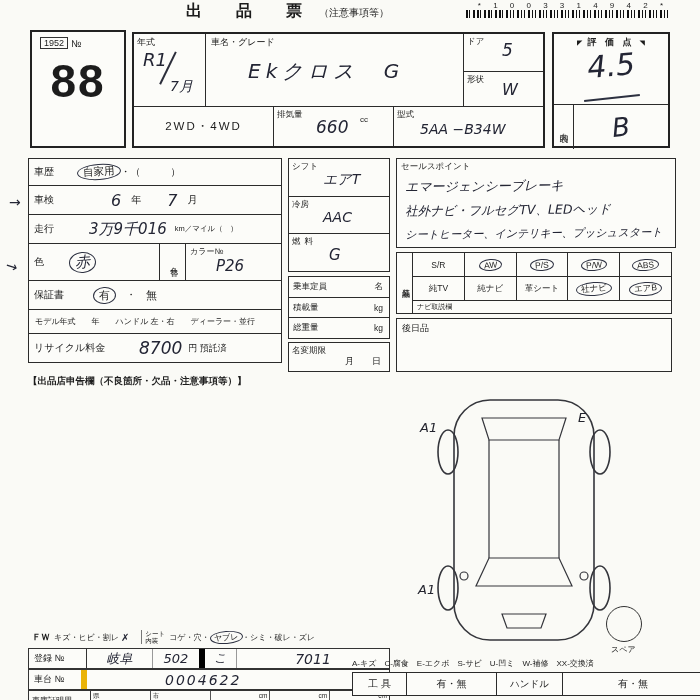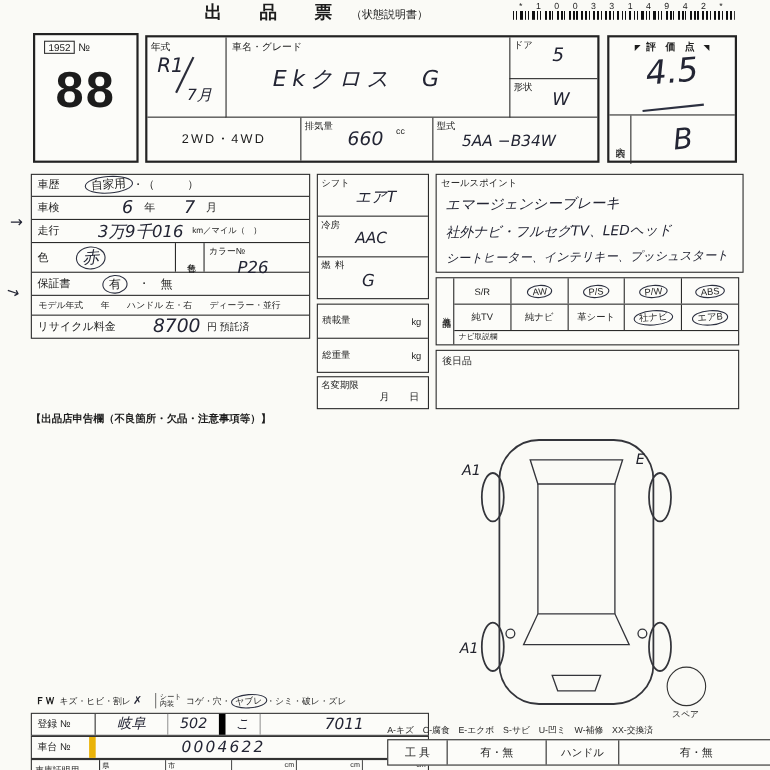--- a/index.html
+++ b/index.html
@@ -22,24 +22,24 @@
   .eqc:last-child{border-right:none}
   .eqc .circled{padding:0 4px;border-width:1.3px}
 </style>
 </head>
 <body>
 
 <div id="sheet">
 
   <div class="abs" style="left:186px;top:1px;display:flex;align-items:baseline;gap:8px">
     <span style="font-size:16px;font-weight:bold;letter-spacing:9px">出　品　票</span>
-    <span style="font-size:10px">（状態説明書）</span>
+    <span style="font-size:10px">（注意事項等）</span>
   </div>
   <div class="abs" style="left:466px;top:1px;width:202px">
-    <div style="font-size:8px;letter-spacing:5px;text-align:center;line-height:9px;white-space:nowrap">* 1 0 0 3 3 1 4 9 4 2 *</div>
+    <div style="font-size:8px;letter-spacing:5px;text-align:right;line-height:9px;white-space:nowrap">* 1 0 0 3 3 1 4 9 4 2 *</div>
     <div class="bars"></div>
   </div>
 
   <div class="abs bx2" style="left:30px;top:30px;width:96px;height:118px">
     <div class="row" style="gap:3px;margin:5px 0 0 8px">
       <span style="font-size:9px;border:1px solid #333;padding:0 3px">1952</span>
       <span style="font-size:10px">№</span>
     </div>
     <div style="font-size:46px;font-weight:bold;text-align:center;line-height:1.4;letter-spacing:2px">88</div>
   </div>
@@ -91,21 +91,21 @@
       <div style="width:20px;height:100%;border-right:1.4px solid #2b2b2b;display:flex;align-items:center;justify-content:center">
         <span class="vert" style="font-size:9px">内装</span>
       </div>
       <div class="hw" style="flex:1;text-align:center;font-size:26px;transform:rotate(-6deg)">B</div>
     </div>
   </div>
 
   <span class="abs hw" style="left:9px;top:194px;font-size:14px">→</span>
   <span class="abs hw" style="left:6px;top:258px;font-size:14px;transform:rotate(18deg)">→</span>
 
-  <div class="abs bx" style="left:28px;top:158px;width:254px;height:150px;display:flex;flex-direction:column">
+  <div class="abs bx" style="left:28px;top:158px;width:254px;height:205px;display:flex;flex-direction:column">
     <div class="row cell-b" style="height:27px">
       <span style="width:48px;padding-left:5px;font-size:10px">車歴</span>
       <span class="circled" style="font-size:10.5px">自家用</span>
       <span style="font-size:10px">・（　　　）</span>
     </div>
     <div class="row cell-b" style="height:29px">
       <span style="width:48px;padding-left:5px;font-size:10px">車検</span>
       <span class="hw" style="margin-left:34px;font-size:16px">6</span>
       <span style="margin-left:10px;font-size:10px">年</span>
       <span class="hw" style="margin-left:26px;font-size:16px">7</span>
@@ -154,20 +154,24 @@
     <div style="flex:1;position:relative;border-bottom:1px solid #2b2b2b">
       <span class="abs" style="left:3px;top:2px;font-size:8.5px">冷房</span>
       <span class="hw abs" style="left:34px;top:12px;font-size:14px">AAC</span>
     </div>
     <div style="flex:1;position:relative">
       <span class="abs" style="left:3px;top:2px;font-size:8.5px;letter-spacing:4px">燃料</span>
       <span class="hw abs" style="left:40px;top:12px;font-size:15px">G</span>
     </div>
   </div>
   <div class="abs bx" style="left:288px;top:276px;width:102px;height:63px;display:flex;flex-direction:column">
+    <div class="row cell-b" style="flex:1">
+      <span style="padding-left:4px;font-size:8.5px">乗車定員</span>
+      <span style="margin-left:auto;padding-right:6px;font-size:8.5px">名</span>
+    </div>
     <div class="row cell-b" style="flex:1">
       <span style="padding-left:4px;font-size:8.5px">積載量</span>
       <span style="margin-left:auto;padding-right:6px;font-size:8.5px">kg</span>
     </div>
     <div class="row" style="flex:1">
       <span style="padding-left:4px;font-size:8.5px">総重量</span>
       <span style="margin-left:auto;padding-right:6px;font-size:8.5px">kg</span>
     </div>
   </div>
   <div class="abs bx" style="left:288px;top:342px;width:102px;height:30px;position:absolute">

